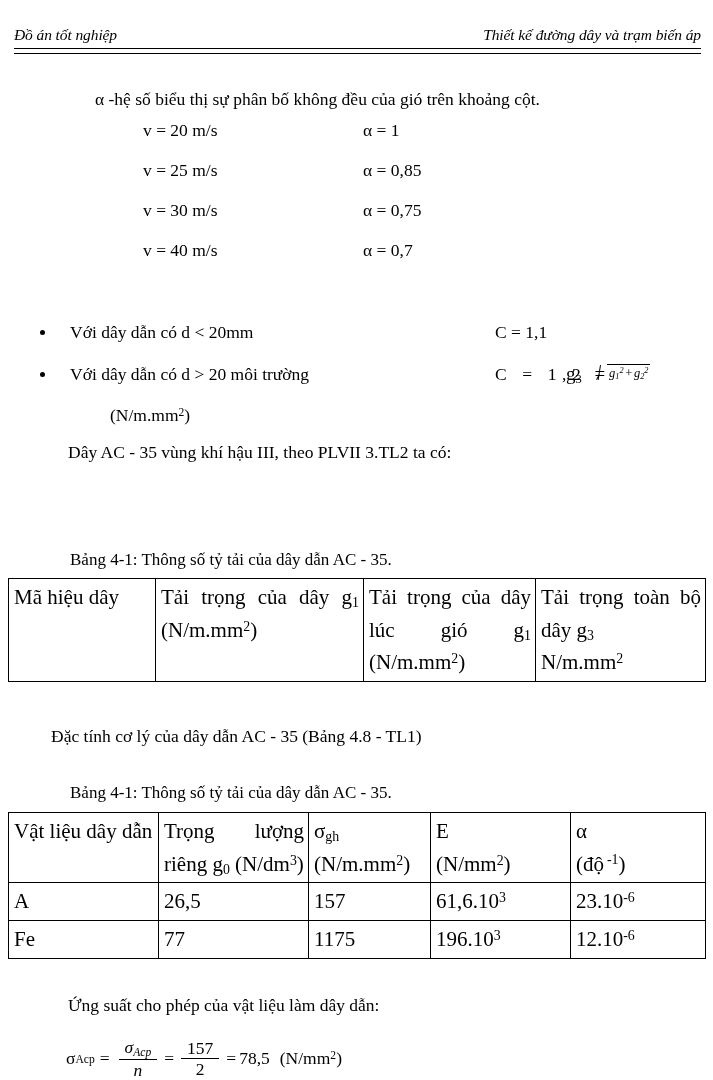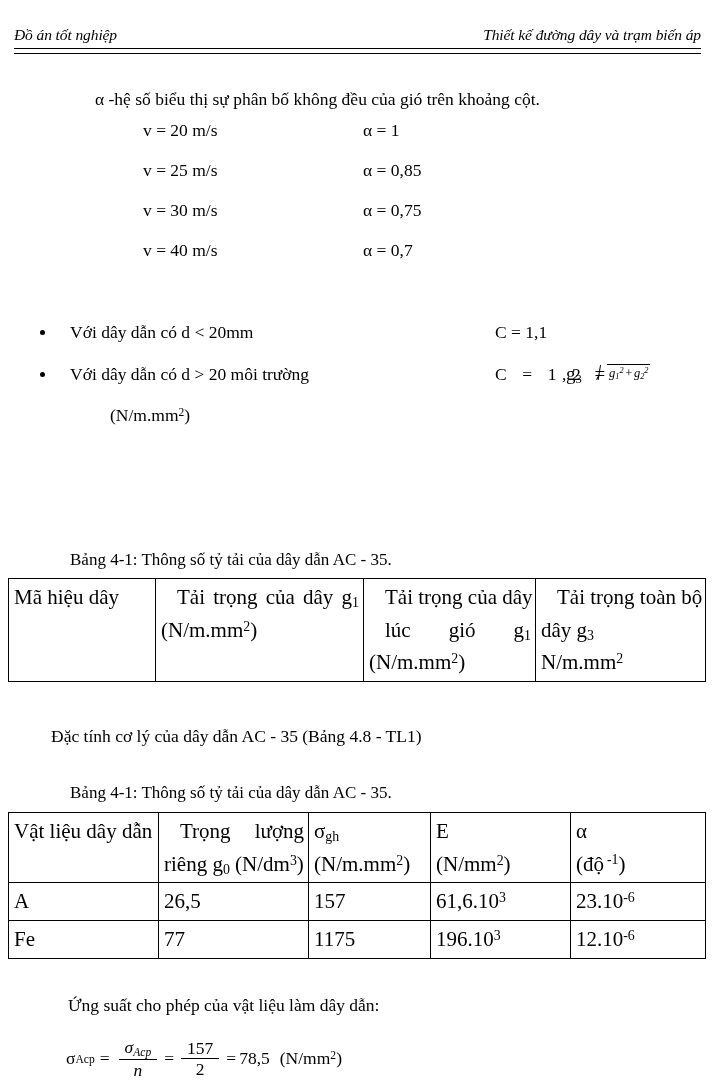--- a/index.html
+++ b/index.html
@@ -143,21 +143,20 @@
   table.doc-table td {
     border: 1px solid #000;
     vertical-align: top;
     padding: 2px 4px 2px 5px;
     line-height: 1.55;
   }
   td.vmid { vertical-align: middle; }
   .just {
     text-align: justify;
     text-align-last: justify;
-    margin-left: 16px;
   }
   .cell-line { display: block; white-space: nowrap; }
 
   
   .eq-row {
     position: absolute;
     display: flex;
     align-items: center;
     font-size: 17.5px;
     white-space: nowrap;
@@ -228,20 +227,21 @@
     <span class="sqrt-sign"></span>
     <span class="sqrt-body">
       <i>g</i><span class="sub">1</span><span class="sup">2</span><span style="margin:0 1px;">+</span><i>g</i><span class="sub">2</span><span class="sup">2</span>
     </span>
   </div>
 
   <div class="para" style="left:110px; top:406px;">
     <span>(N/m.mm</span><span class="sup">2</span><span>)</span>
   </div>
 
+  <div class="para" style="left:68px; top:443px;">Dây AC - 35 vùng khí hậu III, theo PLVII 3.TL2 ta có:</div>
 
   <div class="para" style="left:70px; top:551px; font-size:17px;">Bảng 4-1: Thông số tỷ tải của dây dẫn AC - 35.</div>
 
   <table class="doc-table" style="left:8px; top:578px; width:697px;">
     <colgroup>
       <col style="width:147px;">
       <col style="width:208px;">
       <col style="width:172px;">
       <col style="width:170px;">
     </colgroup>

